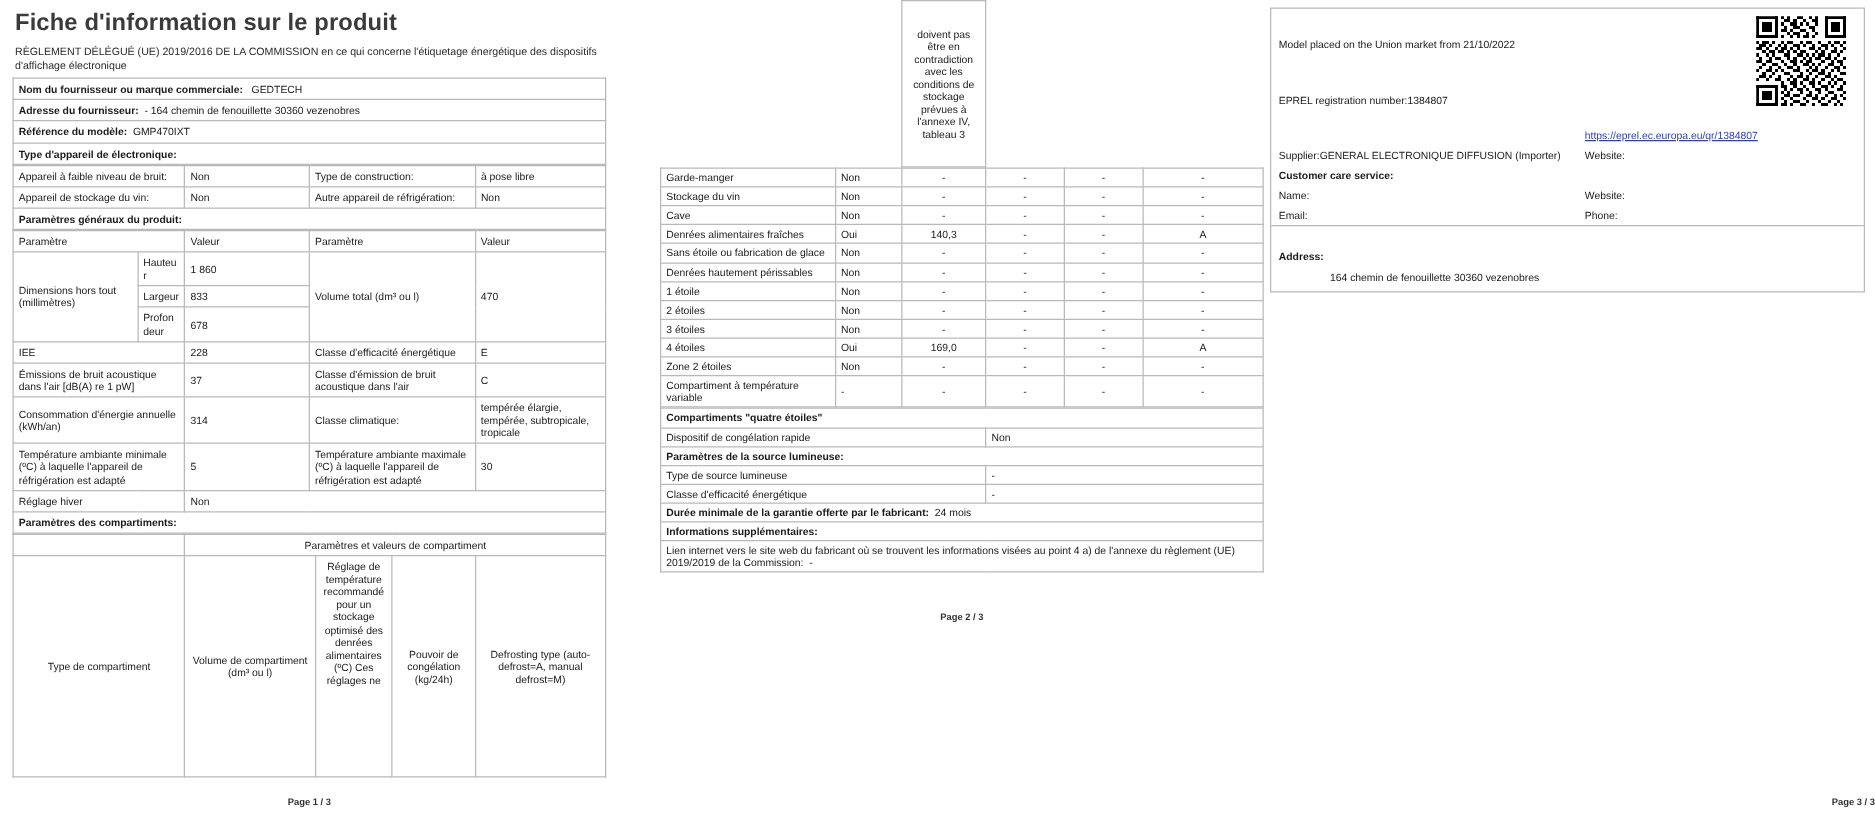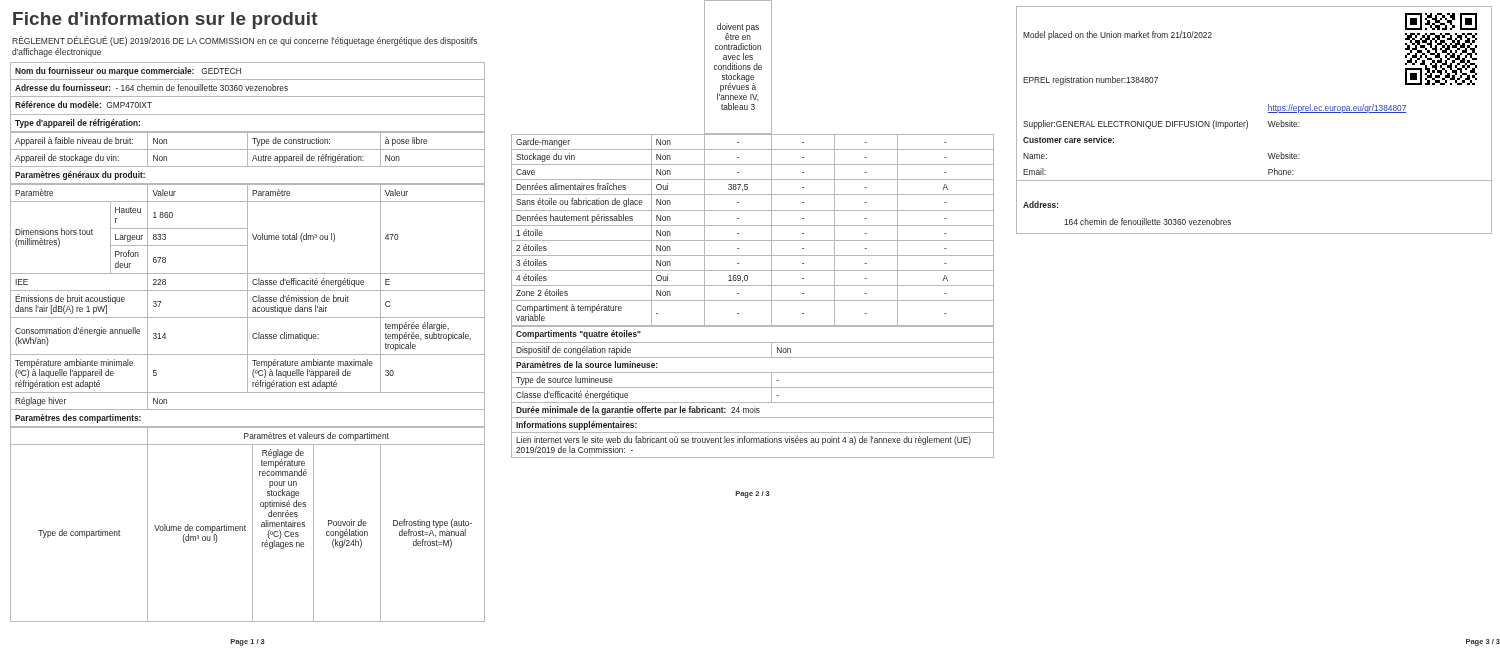--- a/index.html
+++ b/index.html
@@ -22,21 +22,21 @@
     box-sizing: border-box;
   }
   
   #page1 {
     left: 0;
     width: 495px;
     height: 652px;
     padding: 6px 10px 0 10px;
   }
   #page2 {
-    left: 505px;
+    left: 522px;
     width: 495px;
     height: 504px;
     padding: 0 6px 0 6px;
   }
   #page3 {
     left: 1008px;
     width: 492px;
     height: 652px;
     padding: 6px 8px 0 8px;
   }
@@ -155,21 +155,21 @@
           <span style="font-weight:normal">&nbsp;</span><span style="font-weight:normal">-  164 chemin de fenouillette 30360 vezenobres</span>
         </td>
       </tr>
       <tr>
         <td class="b" colspan="2">
           <span>Référence du modèle:</span>
           <span style="font-weight:normal">&nbsp;</span><span style="font-weight:normal">GMP470IXT</span>
         </td>
       </tr>
       <tr>
-        <td class="b" colspan="2">Type d'appareil de réfrigération:</td>
+        <td class="b" colspan="2">Type d'appareil de électronique:</td>
       </tr>
     </tbody>
   </table>
 
   <table class="grid">
     <colgroup>
         <col style="width:29%">
         <col style="width:21%">
         <col style="width:28%">
         <col style="width:22%">
@@ -334,21 +334,21 @@
           <td class="">Cave</td>
           <td class="">Non</td>
           <td class="ctr">-</td>
           <td class="ctr">-</td>
           <td class="ctr">-</td>
           <td class="ctr">-</td>
         </tr>
         <tr>
           <td class="">Denrées alimentaires fraîches</td>
           <td class="">Oui</td>
-          <td class="ctr">387,5</td>
+          <td class="ctr">140,3</td>
           <td class="ctr">-</td>
           <td class="ctr">-</td>
           <td class="ctr">A</td>
         </tr>
         <tr>
           <td class="">Sans étoile ou fabrication de glace</td>
           <td class="">Non</td>
           <td class="ctr">-</td>
           <td class="ctr">-</td>
           <td class="ctr">-</td>

